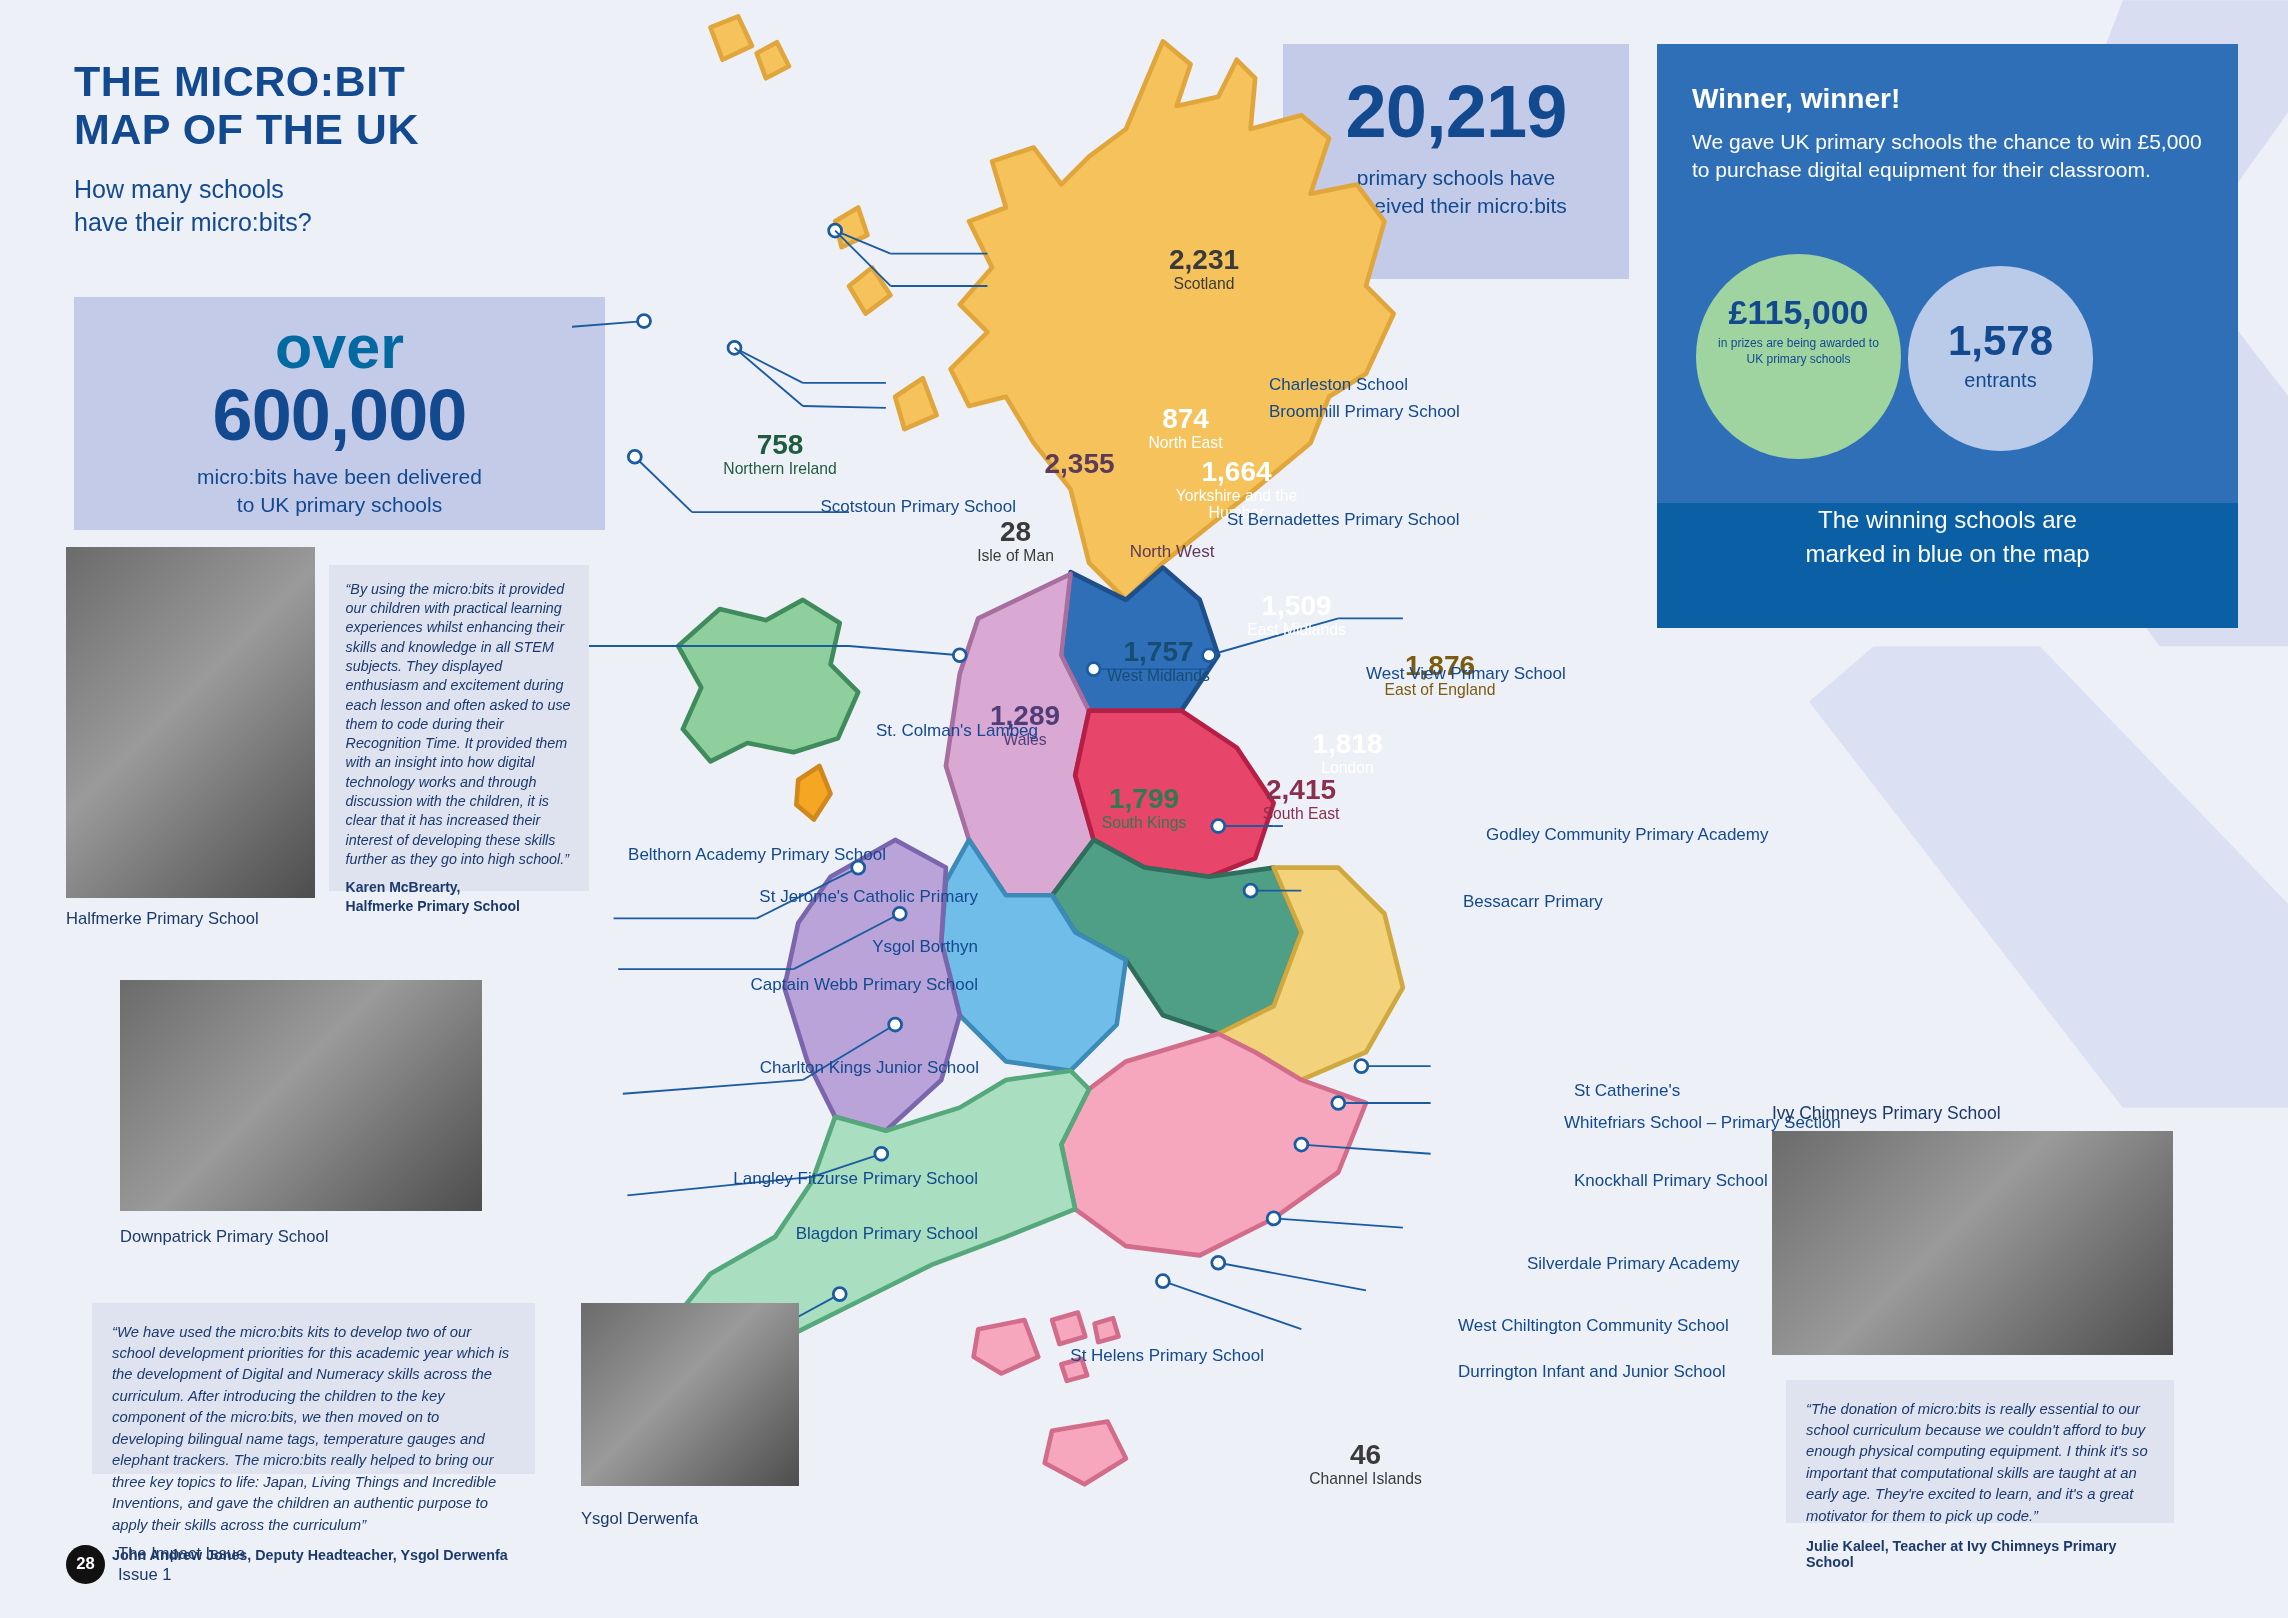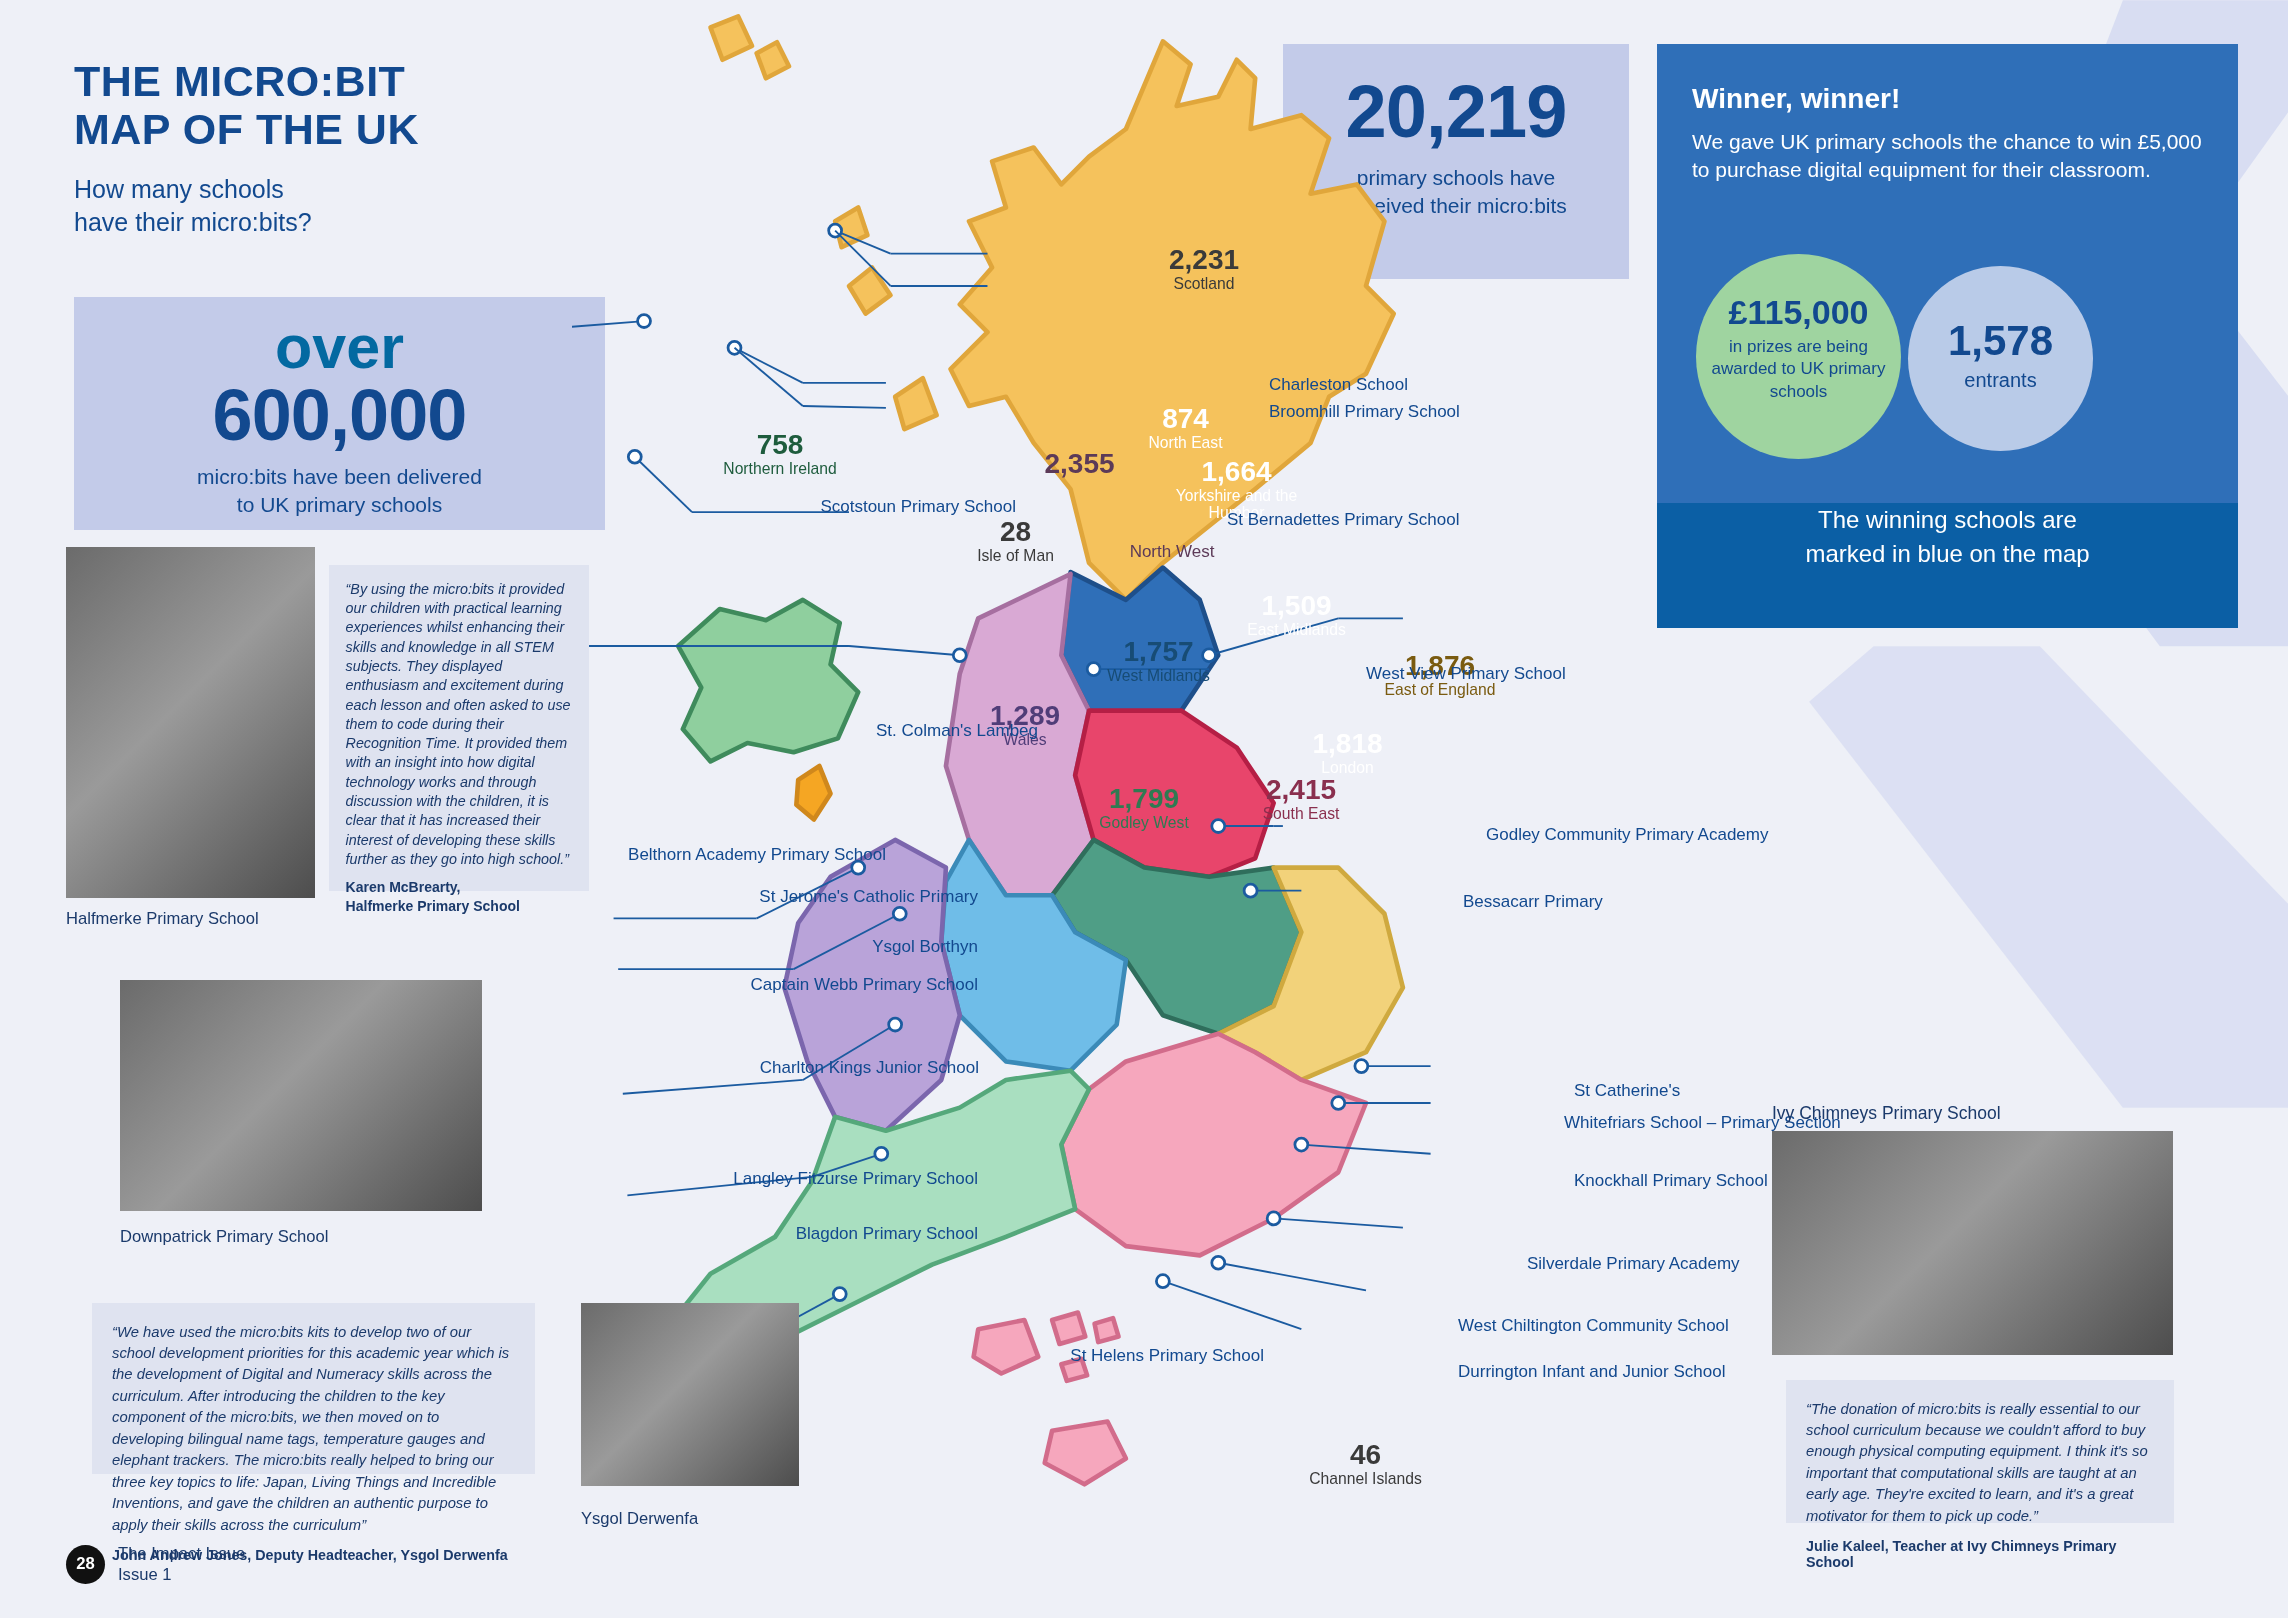--- a/index.html
+++ b/index.html
@@ -136,21 +136,21 @@
     box-sizing: border-box;
     padding-top: 41px;
   }
   .circle-green .amt {
     font-size: 34px;
     font-weight: bold;
     color: #12498f;
     line-height: 1;
   }
   .circle-green .txt {
-    font-size: 17px;
+    font-size: 12px;
     color: #12498f;
     line-height: 1.3;
     margin-top: 7.4px;
     padding: 0 14.8px;
   }
   .circle-blue {
     position: absolute;
     left: 251px;
     top: 222px;
     width: 185px;
@@ -484,21 +484,21 @@
 <div class="region-num" style="left:1292px;top:729px;width:111px;color:#ffffff;">
   <span class="n">1,818</span>
   <span class="r">London</span>
 </div>
 <div class="region-num" style="left:1218px;top:775px;width:166px;color:#8a2f4e;">
   <span class="n">2,415</span>
   <span class="r">South East</span>
 </div>
 <div class="region-num" style="left:1061px;top:784px;width:166px;color:#2f7a52;">
   <span class="n">1,799</span>
-  <span class="r">Godley West</span>
+  <span class="r">South Kings</span>
 </div>
 <div class="region-num" style="left:1264px;top:1440px;width:203px;color:#3a3a3a;">
   <span class="n">46</span>
   <span class="r">Channel Islands</span>
 </div>
 
 <div class="map-label right" style="left:1269px;top:374px;width:277px;">Charleston School</div>
 <div class="map-label right" style="left:1269px;top:401px;width:277px;">Broomhill Primary School</div>
 <div class="map-label left" style="left:711px;top:496px;width:305px;">Scotstoun Primary School</div>
 <div class="map-label right" style="left:1227px;top:509px;width:295px;">St Bernadettes Primary School</div>

